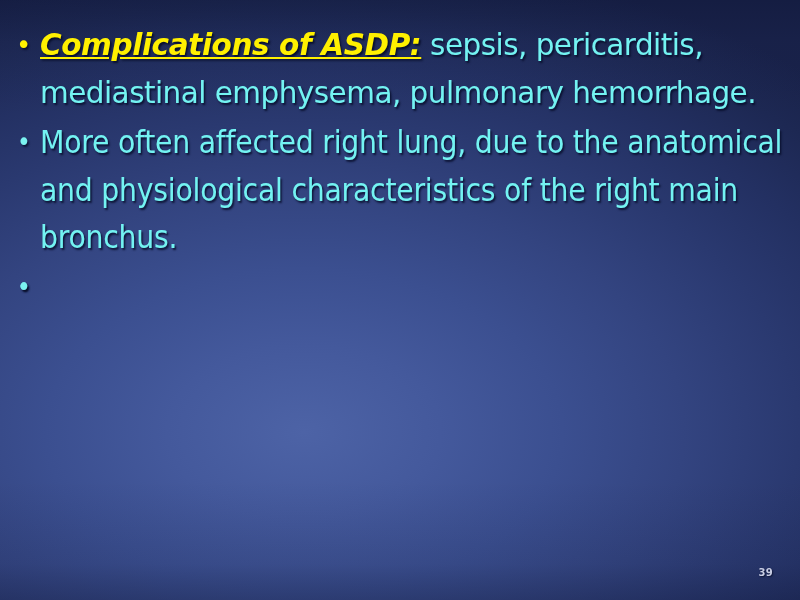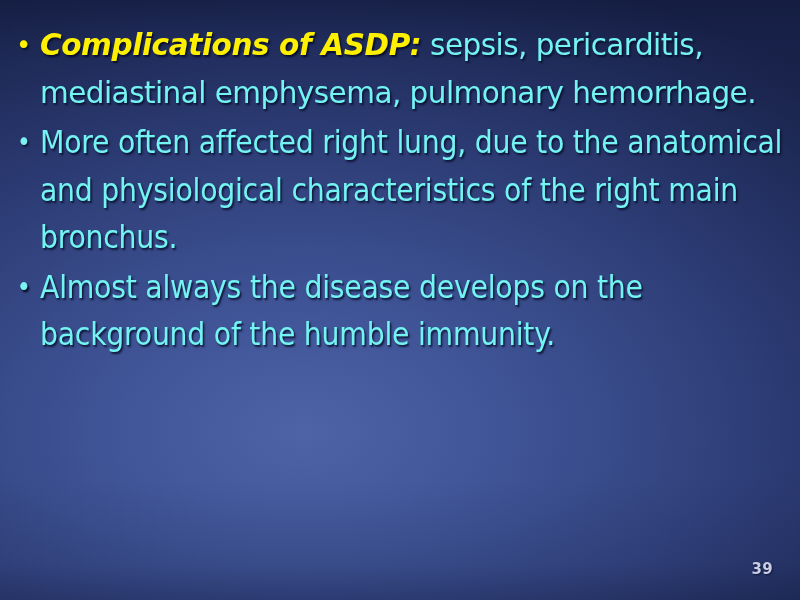--- a/index.html
+++ b/index.html
@@ -96,35 +96,36 @@
     color: #FFF200;
     left: 16px;
   }
 
   .lead {
     color: #FFF000;
     font-weight: bold;
     font-style: italic;
     letter-spacing: -0.4px;
     text-shadow: 1.6px 1.6px 2px rgba(6,12,40,0.9);
+    text-decoration: underline;
   }
 
   .body-text {
     color: #73F3F2;
     margin-top: 28px;
   }
 
   #page-number {
     position: absolute;
     right: 27px;
     bottom: 22px;
     z-index: 3;
     color: #C9CEE4;
     font-family: "DejaVu Sans", sans-serif;
-    font-size: 15px;
+    font-size: 10px;
     font-weight: bold;
     letter-spacing: 0.3px;
     text-shadow: 1px 1px 1.5px rgba(6,12,40,0.7);
   }
 </style>
 </head>
 <body>
 
 <div id="slide">
 
@@ -137,21 +138,21 @@
 
       <li class="bullet condensed">
         <span class="marker" style="color: rgb(123, 242, 240);">•</span><span class="body-text">More often affected right lung, due to the anatomical and physiological characteristics of the right main bronchus.</span>
       </li>
 
       <li class="bullet condensed">
         <span class="marker" style="color: rgb(123, 242, 240);">•</span>
       </li>
 
       <li class="bullet condensed">
-        <span class="marker" style="color: rgb(123, 242, 240);">•</span><span class="body-text">Almost always the disease develops on the background of the humble immunity.</span>
+        <span class="marker" style="color: rgb(123, 242, 240);">•</span>
       </li>
 
     </ul>
   </div>
 
   <div id="page-number">39</div>
 
 </div>
 
 </body></html>

